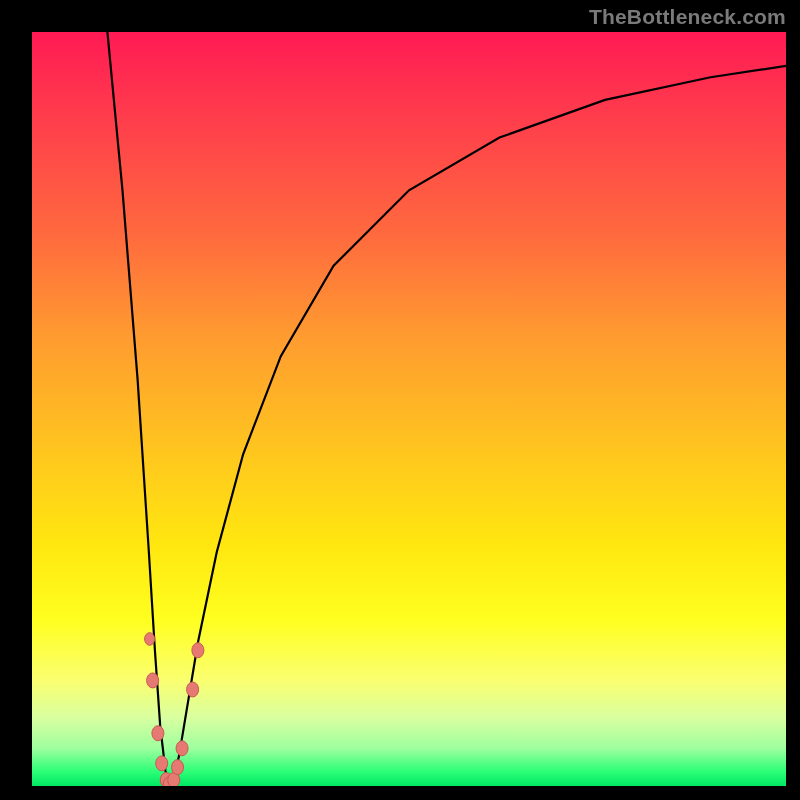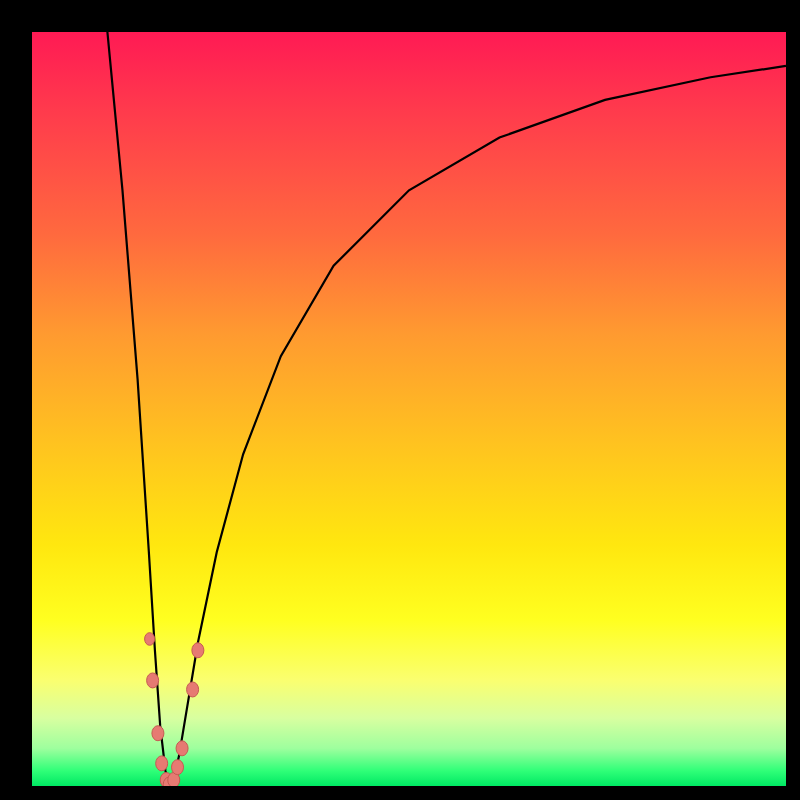--- a/index.html
+++ b/index.html
@@ -67,20 +67,21 @@
   .data-point {
     fill: #e67a72;
     stroke: #c55a52;
     stroke-width: 1;
   }
 </style>
 </head>
 <body>
 
 <div class="outer">
+  <div class="attribution">TheBottleneck.com</div>
 
   <div class="plot">
     <div class="grad"></div>
     <svg class="curve" viewBox="0 0 754 754" preserveAspectRatio="none">
       <path id="bottleneck-curve" class="curve-path" d="M75.40 0.00 L90.48 158.34 L105.56 346.84 L116.87 520.26 L122.90 618.28 L128.18 693.68 L133.46 738.92 L137.23 754.00 L141.75 746.46 L147.03 723.84 L154.57 678.60 L165.88 610.74 L184.73 520.26 L211.12 422.24 L248.82 324.22 L301.60 233.74 L377.00 158.34 L467.48 105.56 L573.04 67.86 L678.60 45.24 L754.00 33.93"></path>
       <g id="points-group">
           <ellipse cx="117.62" cy="606.97" rx="5.0" ry="6.3" class="data-point"></ellipse>
           <ellipse cx="120.64" cy="648.44" rx="6.0" ry="7.5" class="data-point"></ellipse>
           <ellipse cx="125.92" cy="701.22" rx="6.0" ry="7.5" class="data-point"></ellipse>
           <ellipse cx="129.69" cy="731.38" rx="6.0" ry="7.5" class="data-point"></ellipse>

